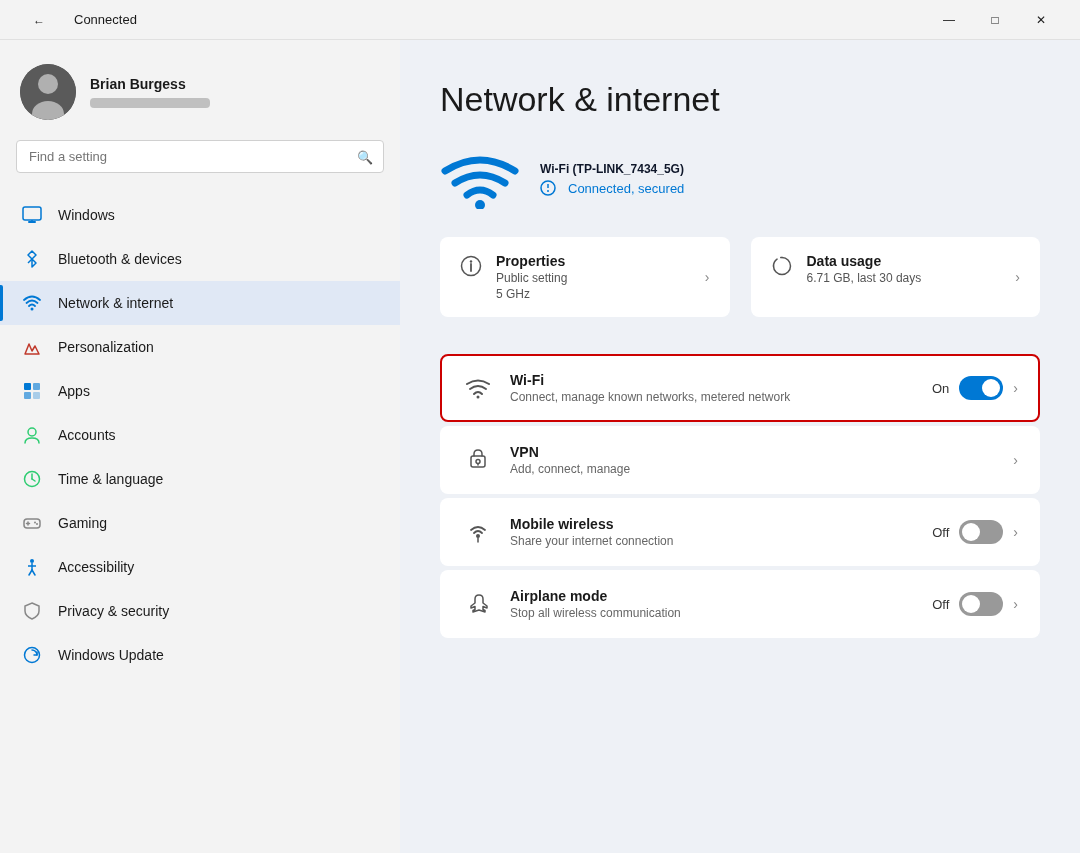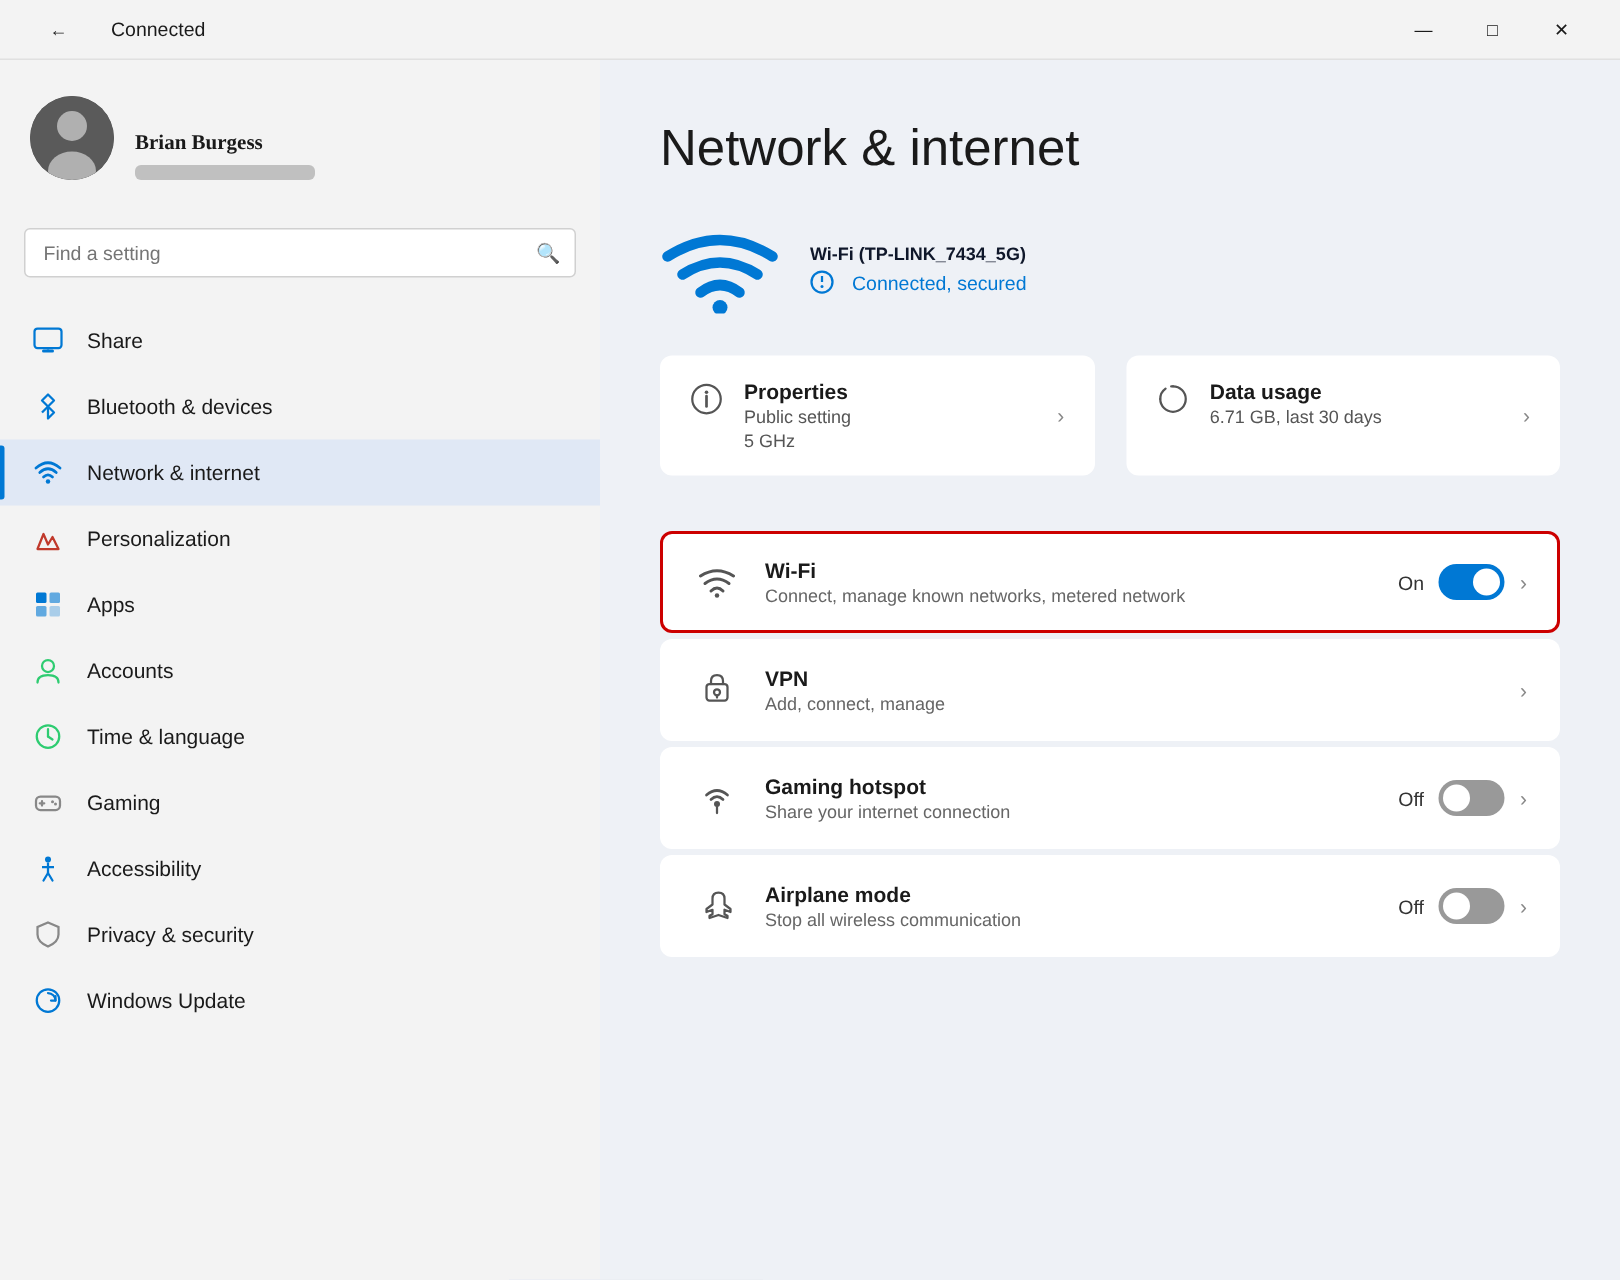--- a/index.html
+++ b/index.html
@@ -59,24 +59,23 @@
       width: 400px;
       background: #f3f3f3;
       display: flex;
       flex-direction: column;
       padding: 0;
       overflow-y: auto;
       flex-shrink: 0;
     }
     .sidebar-profile {
       display: flex;
-      align-items: flex-end;
+      align-items: center;
       gap: 14px;
       padding: 24px 20px 20px 20px;
-      font-family: Liberation Serif, serif;
     }
     .avatar {
       width: 56px;
       height: 56px;
       border-radius: 50%;
       background: #555;
       overflow: hidden;
       flex-shrink: 0;
       display: flex;
       align-items: center;
@@ -93,21 +92,21 @@
       font-weight: 600;
       color: #1a1a1a;
     }
     .profile-blur {
       width: 120px;
       height: 10px;
       background: #c0c0c0;
       border-radius: 4px;
     }
     .search-box {
-      margin: 12px 16px 16px 16px;
+      margin: 0 16px 16px 16px;
       position: relative;
     }
     .search-input {
       width: 100%;
       padding: 8px 36px 8px 12px;
       border: 1px solid #d0d0d0;
       border-radius: 4px;
       font-size: 13px;
       background: white;
       color: #333;
@@ -366,21 +365,21 @@
     <nav class="sidebar-nav">
 
       <div class="sidebar-item">
         <div class="nav-icon">
           <svg width="20" height="20" viewBox="0 0 20 20">
               <rect x="1" y="2" width="18" height="13" rx="2" fill="none" stroke="#0078d4" stroke-width="1.5"></rect>
               <rect x="6" y="16" width="8" height="2" rx="1" fill="#0078d4"></rect>
               <line x1="10" y1="15" x2="10" y2="16" stroke="#0078d4" stroke-width="1.5"></line>
             </svg>
         </div>
-        <span>Share</span>
+        <span>Windows</span>
       </div>
 
       <div class="sidebar-item">
         <div class="nav-icon">
           <svg width="20" height="20" viewBox="0 0 20 20">
               <path d="M10 2 L14 6 L10 10 L14 14 L10 18 L10 10 L6 6 L10 2Z" fill="none" stroke="#0078d4" stroke-width="1.5" stroke-linejoin="round"></path>
               <line x1="6" y1="14" x2="10" y2="10" stroke="#0078d4" stroke-width="1.5"></line>
             </svg>
         </div>
         <span>Bluetooth &amp; devices</span>
@@ -589,21 +588,21 @@
       <div class="settings-item">
         <div class="item-icon">
           <svg width="24" height="24" viewBox="0 0 24 24">
             <path d="M5 10 Q12 4 19 10" fill="none" stroke="#555" stroke-width="1.8" stroke-linecap="round"></path>
             <path d="M8 13 Q12 9 16 13" fill="none" stroke="#555" stroke-width="1.8" stroke-linecap="round"></path>
             <circle cx="12" cy="16" r="2" fill="#555"></circle>
             <line x1="12" y1="18" x2="12" y2="22" stroke="#555" stroke-width="1.5" stroke-linecap="round"></line>
           </svg>
         </div>
         <div class="item-text">
-          <h3>Gaming hotspot</h3>
+          <h3>Mobile wireless</h3>
           <p>Share your internet connection</p>
         </div>
         <div class="item-right">
           <span class="item-label">Off</span>
           <div class="toggle off"></div>
           <span class="chevron-right">›</span>
         </div>
       </div>
 
       <div class="settings-item">

